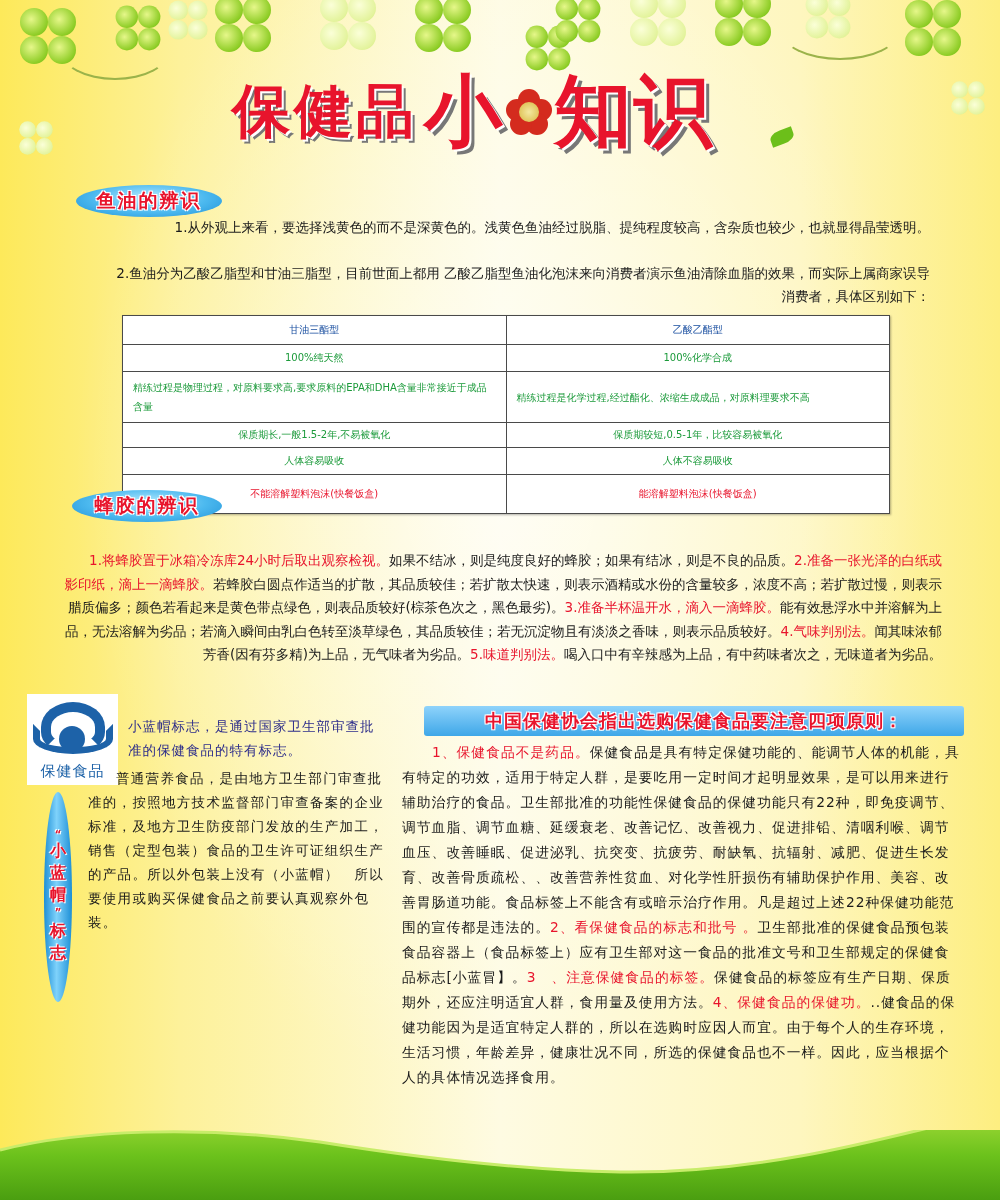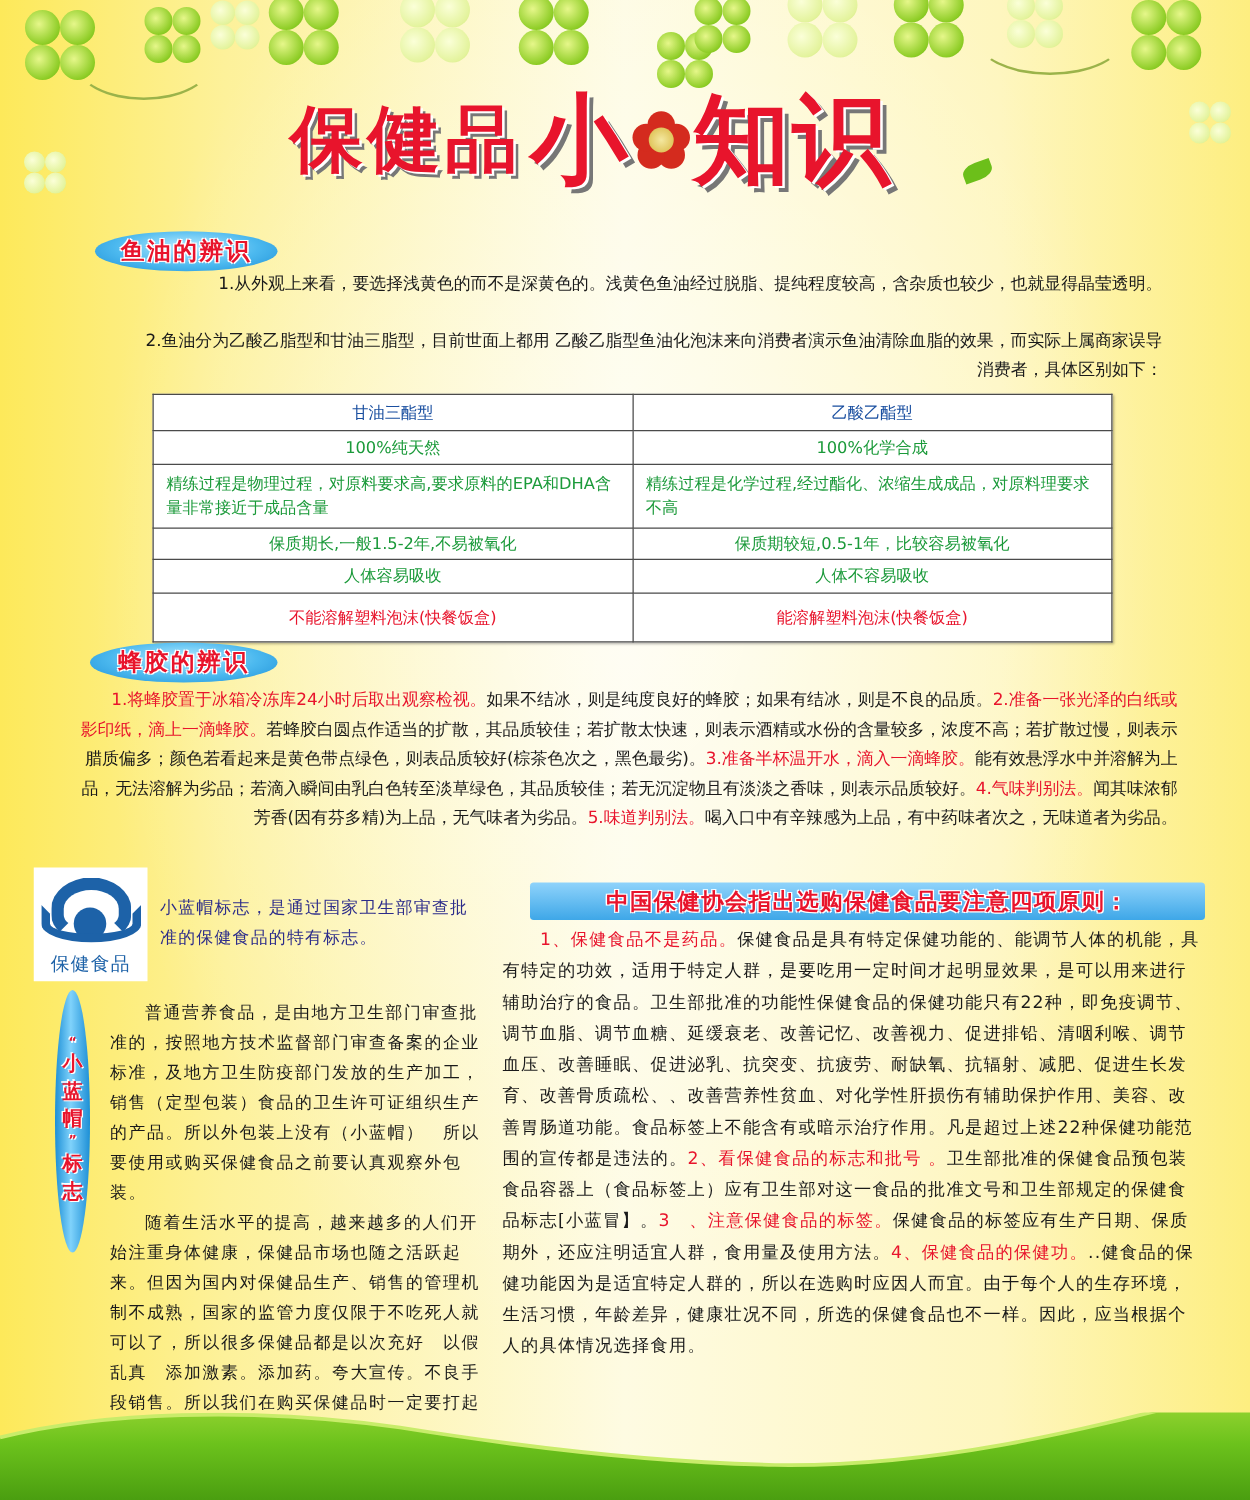--- a/index.html
+++ b/index.html
@@ -70,21 +70,21 @@
   .red { color: #e8142c; }
 
   
   .cmp {
     position: absolute; left: 122px; top: 315px; width: 768px;
     border-collapse: collapse; background: #fff;
     box-shadow: 1px 1px 2px rgba(0,0,0,0.3);
   }
   .cmp td {
     border: 1.5px solid #4a4a4a; width: 50%;
-    font-size: 13px; color: #1b9a3a; text-align: center;
+    font-size: 10px; color: #1b9a3a; text-align: center;
     padding: 0 10px;
   }
   .cmp tr.h td { color: #1a4fa0; height: 29px; }
   .cmp tr.r1 td { height: 27px; }
   .cmp tr.r2 td { height: 51px; text-align: left; line-height: 19px; }
   .cmp tr.r3 td { height: 25px; margin-left: 25px; }
   .cmp tr.r4 td { height: 27px; }
   .cmp tr.r5 td { height: 39px; color: #e8142c; }
 
   
@@ -101,21 +101,21 @@
     position: absolute; left: 44px; top: 792px; width: 28px; height: 210px;
     border-radius: 50%;
     background: linear-gradient(90deg, #1d8fd6, #7fd2fb 45%, #1d8fd6);
     display: flex; flex-direction: column; align-items: center; justify-content: center;
     color: #e8142c; font-size: 16px; font-weight: bold; line-height: 22px;
     text-shadow: 1px 1px 0 #fff, -1px -1px 0 #fff;
   }
 
   .cap-text { position: absolute; left: 128px; top: 714px; width: 260px; font-size: 13.5px; line-height: 24px; color: #2c2c8a; letter-spacing: 1px; }
 
-  .left-body { position: absolute; left: 88px; top: 766px; width: 298px; font-size: 13.5px; line-height: 24px; letter-spacing: 1.3px; color: #1a1a1a; margin-top: 32px; }
+  .left-body { position: absolute; left: 88px; top: 766px; width: 298px; font-size: 13.5px; line-height: 24px; letter-spacing: 1.3px; color: #1a1a1a; }
 
   .banner {
     position: absolute; left: 424px; top: 706px; width: 540px; height: 30px;
     background: linear-gradient(180deg, #8fd3fb 0%, #3ea7e8 100%);
     border-radius: 3px; color: #e8142c; font-weight: bold; font-size: 18px;
     display: flex; align-items: center; justify-content: center; letter-spacing: 1px;
     text-shadow: 1px 1px 0 #fff, -1px -1px 0 #fff, 1px -1px 0 #fff, -1px 1px 0 #fff;
   }
   .right-body { position: absolute; left: 402px; top: 740px; width: 560px; font-size: 13.8px; line-height: 25px; letter-spacing: 1px; color: #1a1a1a; }
 
@@ -261,21 +261,21 @@
     <td>人体容易吸收</td>
     <td>人体不容易吸收</td>
   </tr>
   <tr class="r5">
     <td>不能溶解塑料泡沫(快餐饭盒)</td>
     <td>能溶解塑料泡沫(快餐饭盒)</td>
   </tr>
 </tbody>
   </table>
 
-<div class="pill" style="left:72px;top:514px;width:150px;">蜂胶的辨识</div>
+<div class="pill" style="left:72px;top:490px;width:150px;">蜂胶的辨识</div>
 <div class="para" style="left:56px;top:549px;width:886px;line-height:23.5px;"><span class="ind" style="width:28px"></span><span class="red">1.将蜂胶置于冰箱冷冻库24小时后取出观察检视。</span><span>如果不结冰，则是纯度良好的蜂胶；如果有结冰，则是不良的品质。</span><span class="red">2.准备一张光泽的白纸或影印纸，滴上一滴蜂胶。</span><span>若蜂胶白圆点作适当的扩散，其品质较佳；若扩散太快速，则表示酒精或水份的含量较多，浓度不高；若扩散过慢，则表示腊质偏多；颜色若看起来是黄色带点绿色，则表品质较好(棕茶色次之，黑色最劣)。</span><span class="red">3.准备半杯温开水，滴入一滴蜂胶。</span><span>能有效悬浮水中并溶解为上品，无法溶解为劣品；若滴入瞬间由乳白色转至淡草绿色，其品质较佳；若无沉淀物且有淡淡之香味，则表示品质较好。</span><span class="red">4.气味判别法。</span><span>闻其味浓郁芳香(因有芬多精)为上品，无气味者为劣品。</span><span class="red">5.味道判别法。</span><span>喝入口中有辛辣感为上品，有中药味者次之，无味道者为劣品。</span></div>
 
 <div class="logo">
   <div class="arc1"></div>
   <div class="dot"></div>
   <div class="arc2"></div>
   <div class="lbl">保健食品</div>
 </div>
 <div class="cap-text">小蓝帽标志，是通过国家卫生部审查批准的保健食品的特有标志。</div>
 
@@ -284,21 +284,20 @@
   <span>小</span>
   <span>蓝</span>
   <span>帽</span>
   <span style="font-size:10px;line-height:14px">”</span>
   <span>标</span>
   <span>志</span>
 </div>
 
 <div class="left-body">
   <p style="text-indent:28px"><span>普通营养食品，是由地方卫生部门审查批准的，按照地方技术监督部门审查备案的企业标准，及地方卫生防疫部门发放的生产加工，销售（定型包装）食品的卫生许可证组织生产的产品。所以外包装上没有（小蓝帽）　所以要使用或购买保健食品之前要认真观察外包装。</span></p>
-  <p style="text-indent:28px"><span>随着生活水平的提高，越来越多的人们开始注重身体健康，保健品市场也随之活跃起来。但因为国内对保健品生产、销售的管理机制不成熟，国家的监管力度仅限于不吃死人就可以了，所以很多保健品都是以次充好　以假乱真　添加激素。添加药。夸大宣传。不良手段销售。所以我们在购买保健品时一定要打起12分精神。</span></p>
 </div>
 
 <div class="banner">中国保健协会指出选购保健食品要注意四项原则：</div>
 <div class="right-body"><span class="ind" style="display:inline-block;width:30px"></span><span class="red">1、保健食品不是药品。</span><span>保健食品是具有特定保健功能的、能调节人体的机能，具有特定的功效，适用于特定人群，是要吃用一定时间才起明显效果，是可以用来进行辅助治疗的食品。卫生部批准的功能性保健食品的保健功能只有22种，即免疫调节、调节血脂、调节血糖、延缓衰老、改善记忆、改善视力、促进排铅、清咽利喉、调节血压、改善睡眠、促进泌乳、抗突变、抗疲劳、耐缺氧、抗辐射、减肥、促进生长发育、改善骨质疏松、、改善营养性贫血、对化学性肝损伤有辅助保护作用、美容、改善胃肠道功能。食品标签上不能含有或暗示治疗作用。凡是超过上述22种保健功能范围的宣传都是违法的。</span><span class="red">2、看保健食品的标志和批号 。</span><span>卫生部批准的保健食品预包装食品容器上（食品标签上）应有卫生部对这一食品的批准文号和卫生部规定的保健食品标志[小蓝冒】。</span><span class="red">3　、注意保健食品的标签。</span><span>保健食品的标签应有生产日期、保质期外，还应注明适宜人群，食用量及使用方法。</span><span class="red">4、保健食品的保健功。</span><span>..健食品的保健功能因为是适宜特定人群的，所以在选购时应因人而宜。由于每个人的生存环境，生活习惯，年龄差异，健康壮况不同，所选的保健食品也不一样。因此，应当根据个人的具体情况选择食用。</span></div>
 
 <svg class="wave" viewBox="0 0 1000 70" preserveAspectRatio="none">
   <defs>
     <linearGradient id="wg" x1="0" y1="0" x2="0" y2="1">
       <stop offset="0" stop-color="#a6dc3a"></stop>
       <stop offset="0.5" stop-color="#6cc21c"></stop>

